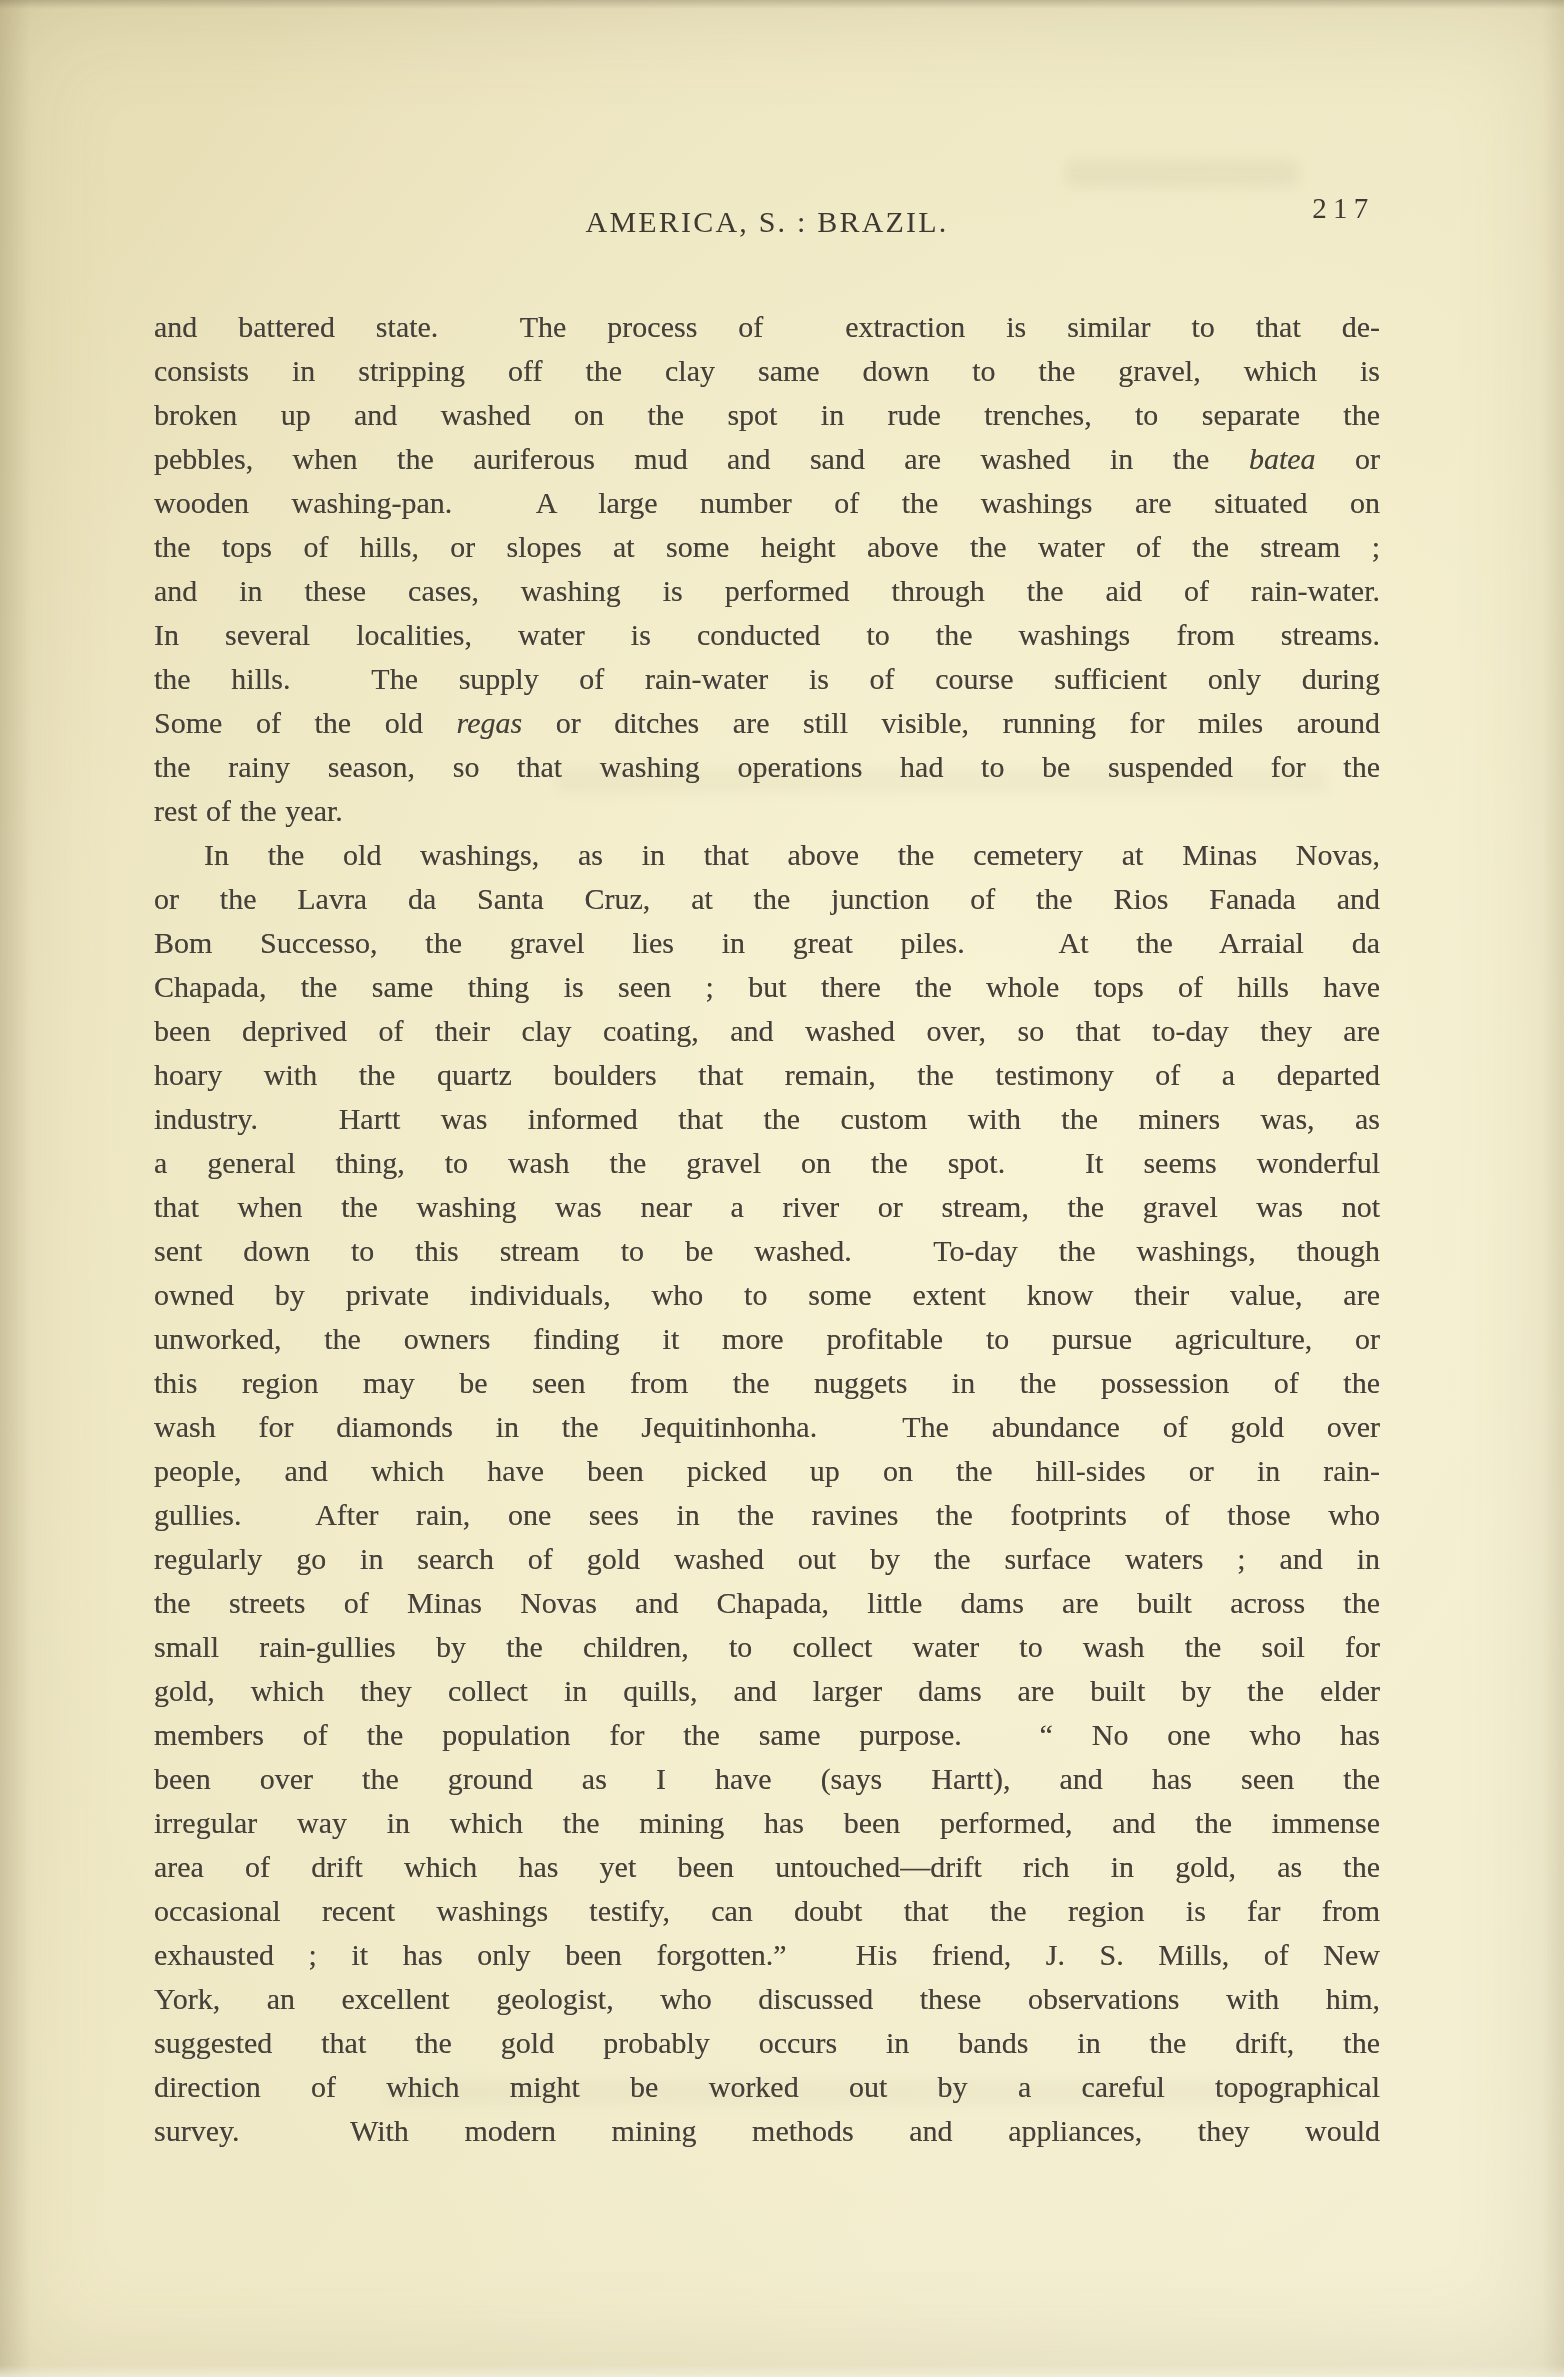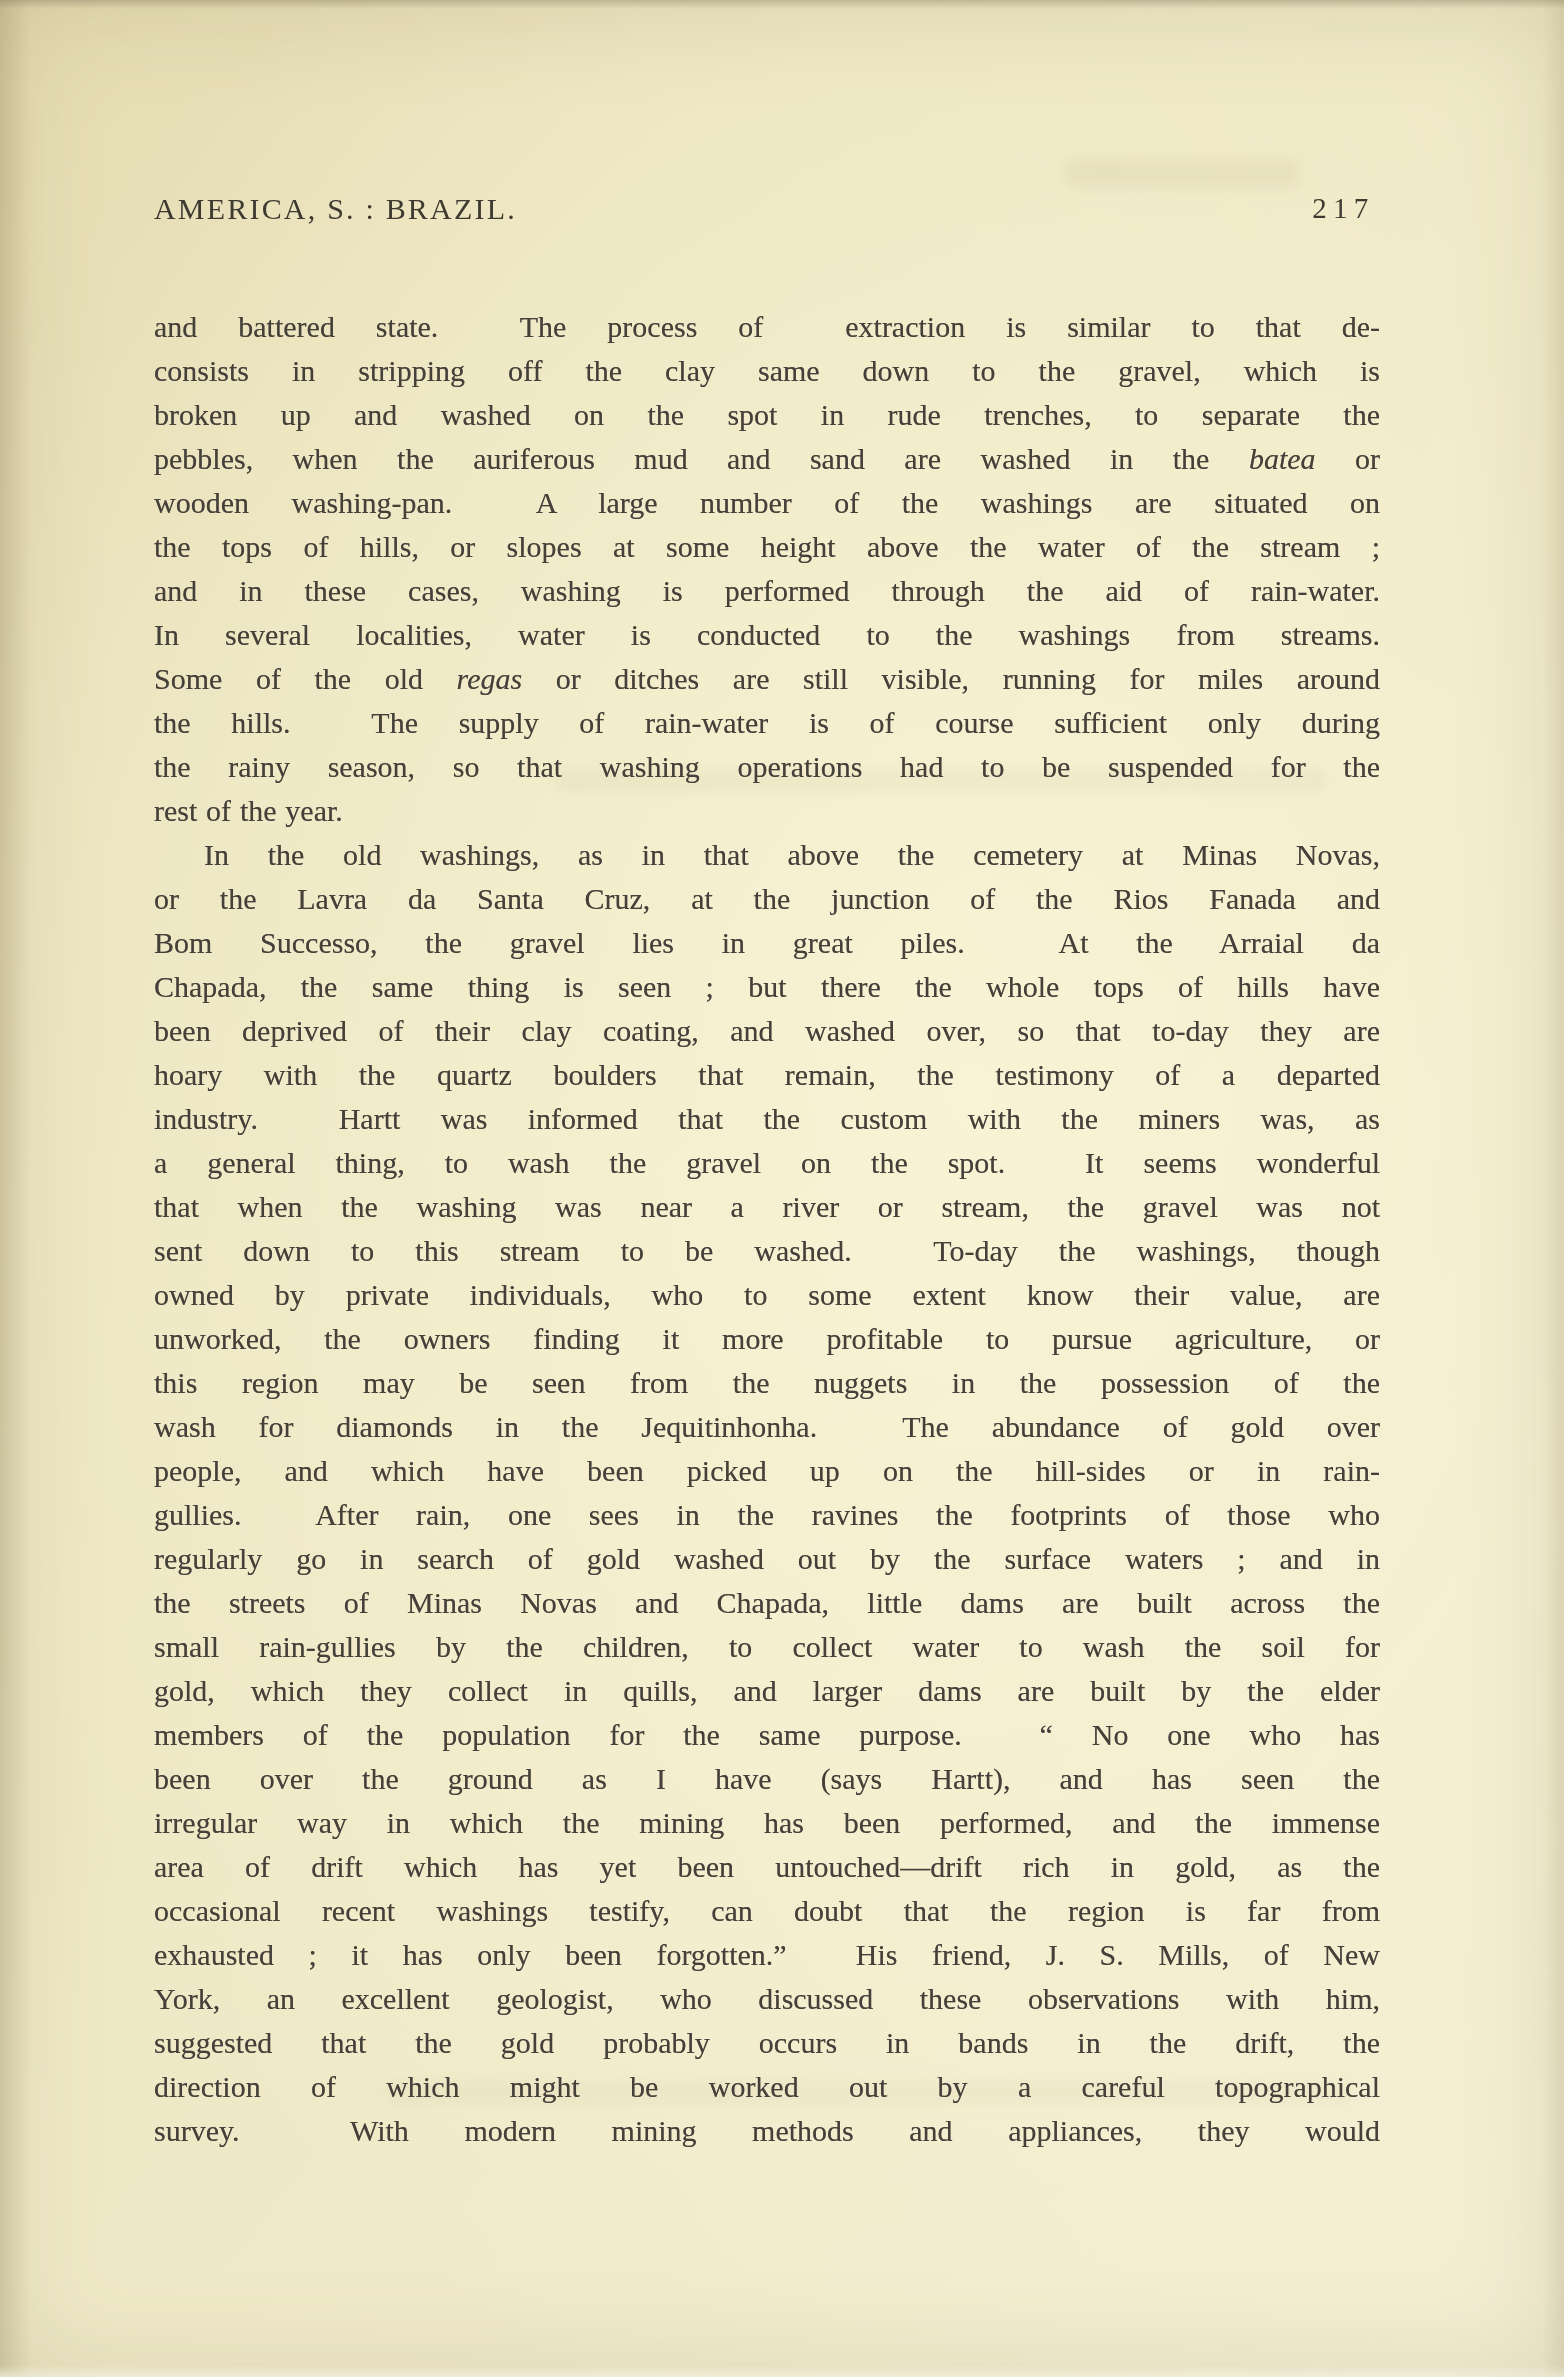--- a/index.html
+++ b/index.html
@@ -56,24 +56,25 @@
   
   .running-head-row {
     position: absolute;
     left: 154px;
     top: 192px;
     width: 1226px;
     height: 39px;
   }
   .running-head {
     display: block;
-    text-align: left;
+    text-align: center;
     font-size: 30px;
     letter-spacing: 2.2px;
     color: #3e3931;
+    margin-top: 13px;
   }
   .page-number {
     position: absolute;
     right: 5.4px;
     top: 0;
     font-size: 29px;
     letter-spacing: 6.3px;
     color: #3e3931;
   }
 
@@ -118,22 +119,22 @@
 
   <div class="page-text">
       <div class="line">and battered state.&nbsp; The process of&nbsp; extraction is similar to that de-</div>
       <div class="line">consists in stripping off the clay same down to the gravel, which is</div>
       <div class="line">broken up and washed on the spot in rude trenches, to separate the</div>
       <div class="line">pebbles, when the auriferous mud and sand are washed in the <i>batea</i> or</div>
       <div class="line">wooden washing-pan.&nbsp; A large number of the washings are situated on</div>
       <div class="line">the tops of hills, or slopes at some height above the water of the stream ;</div>
       <div class="line">and in these cases, washing is performed through the aid of rain-water.</div>
       <div class="line">In several localities, water is conducted to the washings from streams.</div>
+      <div class="line">the hills.&nbsp; The supply of rain-water is of course sufficient only during</div>
       <div class="line">Some of the old <i>regas</i> or ditches are still visible, running for miles around</div>
-      <div class="line">the hills.&nbsp; The supply of rain-water is of course sufficient only during</div>
       <div class="line">the rainy season, so that washing operations had to be suspended for the</div>
       <div class="line end">rest of the year.</div>
       <div class="line indent">In the old washings, as in that above the cemetery at Minas Novas,</div>
       <div class="line">or the Lavra da Santa Cruz, at the junction of the Rios Fanada and</div>
       <div class="line">Bom Successo, the gravel lies in great piles.&nbsp; At the Arraial da</div>
       <div class="line">Chapada, the same thing is seen ; but there the whole tops of hills have</div>
       <div class="line">been deprived of their clay coating, and washed over, so that to-day they are</div>
       <div class="line">hoary with the quartz boulders that remain, the testimony of a departed</div>
       <div class="line">industry.&nbsp;  Hartt was informed that the custom with the miners was, as</div>
       <div class="line">a general thing, to wash the gravel on the spot.&nbsp; It seems wonderful</div>

